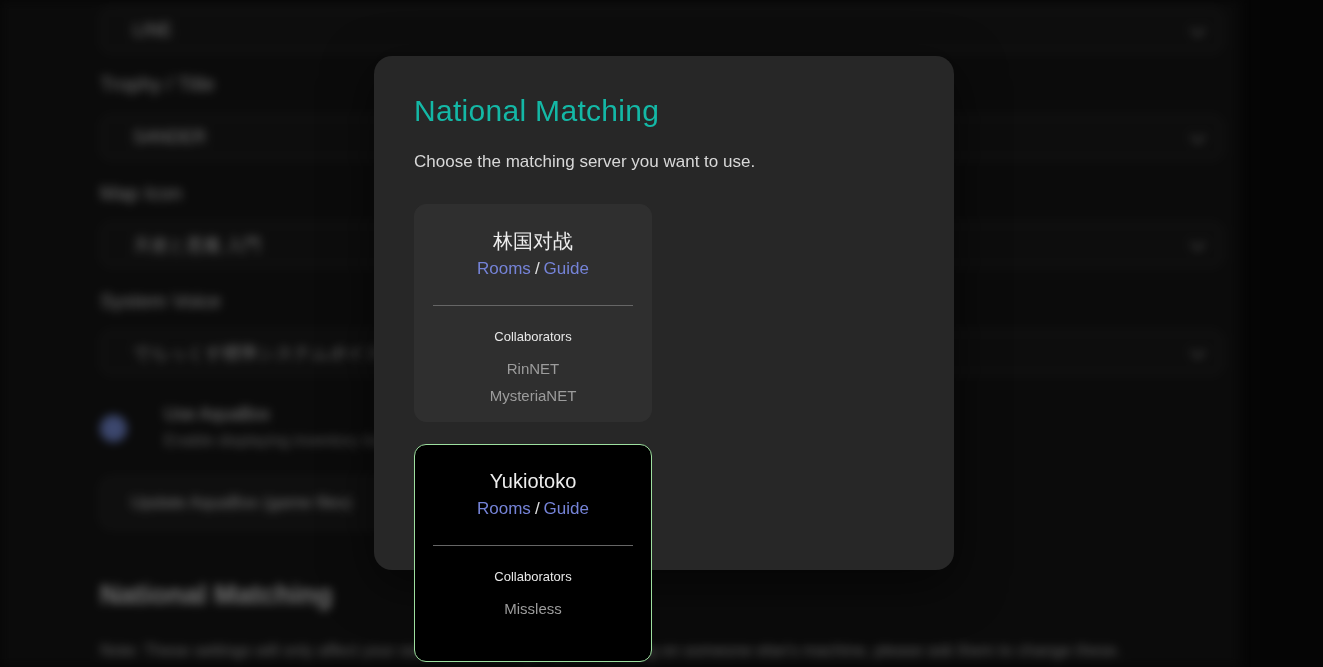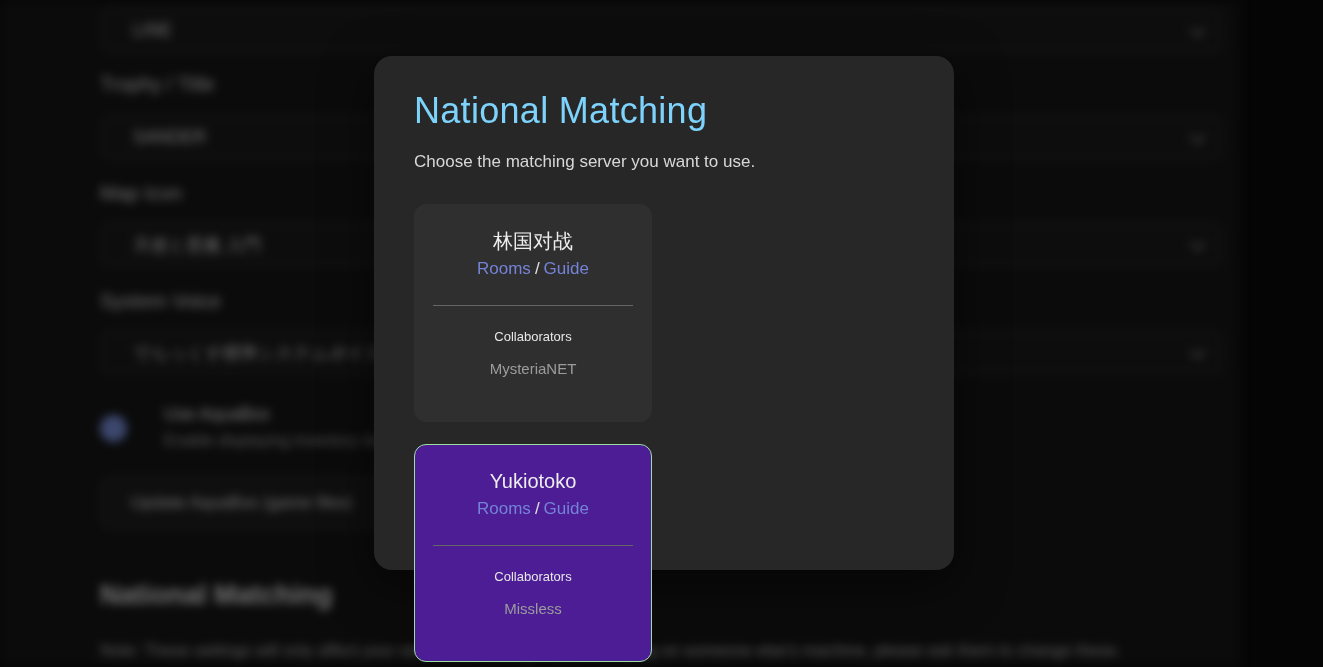--- a/index.html
+++ b/index.html
@@ -42,29 +42,29 @@
     font-size:16.5px;color:#a8a8a8;white-space:nowrap;overflow:hidden;
   }
   
   #overlay{position:absolute;left:0;top:0;width:1323px;height:667px;background:rgba(0,0,0,0.45);}
   
   #modal{
     position:absolute;left:374px;top:56px;width:580px;height:514px;box-sizing:border-box;
     background:#272727;border-radius:18px;padding:38px 40px 40px 40px;
     box-shadow:0 14px 50px rgba(0,0,0,0.55);
   }
-  .modal-title{font-size:36px;line-height:34px;color:#7dd3fc;font-weight:500;letter-spacing:0.3px;}
+  .modal-title{font-size:30px;line-height:34px;color:#14b8a6;font-weight:500;letter-spacing:0.3px;}
   .modal-subtitle{margin-top:22px;font-size:17px;line-height:24px;color:#d8d8d8;}
   .cards{display:flex;gap:22px;margin-top:30px;flex-direction:column;}
   .server-card{
     width:238px;height:218px;box-sizing:border-box;border-radius:12px;
     background:#2f2f2f;border:1px solid #2f2f2f;
     padding-top:24px;text-align:center;cursor:pointer;
   }
-  .server-card.selected{background:#4c1d95;border:1.5px solid #9ddf9f;}
+  .server-card.selected{background:#000000;border:1.5px solid #9ddf9f;}
   .card-title{font-size:20px;line-height:24px;color:#ededed;}
   .card-links{margin-top:4px;font-size:17px;line-height:24px;color:#e0e0e0;}
   .card-links a{color:#7583d7;text-decoration:none;cursor:pointer;}
   .link-sep{color:#e0e0e0;margin:0 4px;}
   .card-divider{width:200px;height:1px;background:#666;margin:24px auto 0 auto;}
   .collab-heading{margin-top:19px;font-size:13px;line-height:24px;color:#e8e8e8;}
   .collab-list{margin-top:6px;}
   .collab-name{font-size:15px;line-height:27px;color:#9c9c9c;}
   .custom-card{
     margin-top:24px;width:499px;height:96px;box-sizing:border-box;border-radius:12px;
@@ -121,20 +121,21 @@
   <div class="cards">
 
     <div class="server-card">
       <div class="card-title">林国对战</div>
       <div class="card-links">
         <a>Rooms</a><span class="link-sep">/</span><a>Guide</a>
       </div>
       <div class="card-divider"></div>
       <div class="collab-heading">Collaborators</div>
       <div class="collab-list">
+        <div class="collab-name">RinNET</div>
         <div class="collab-name">MysteriaNET</div>
       </div>
     </div>
 
     <div class="server-card selected">
       <div class="card-title">Yukiotoko</div>
       <div class="card-links">
         <a>Rooms</a><span class="link-sep">/</span><a>Guide</a>
       </div>
       <div class="card-divider"></div>

